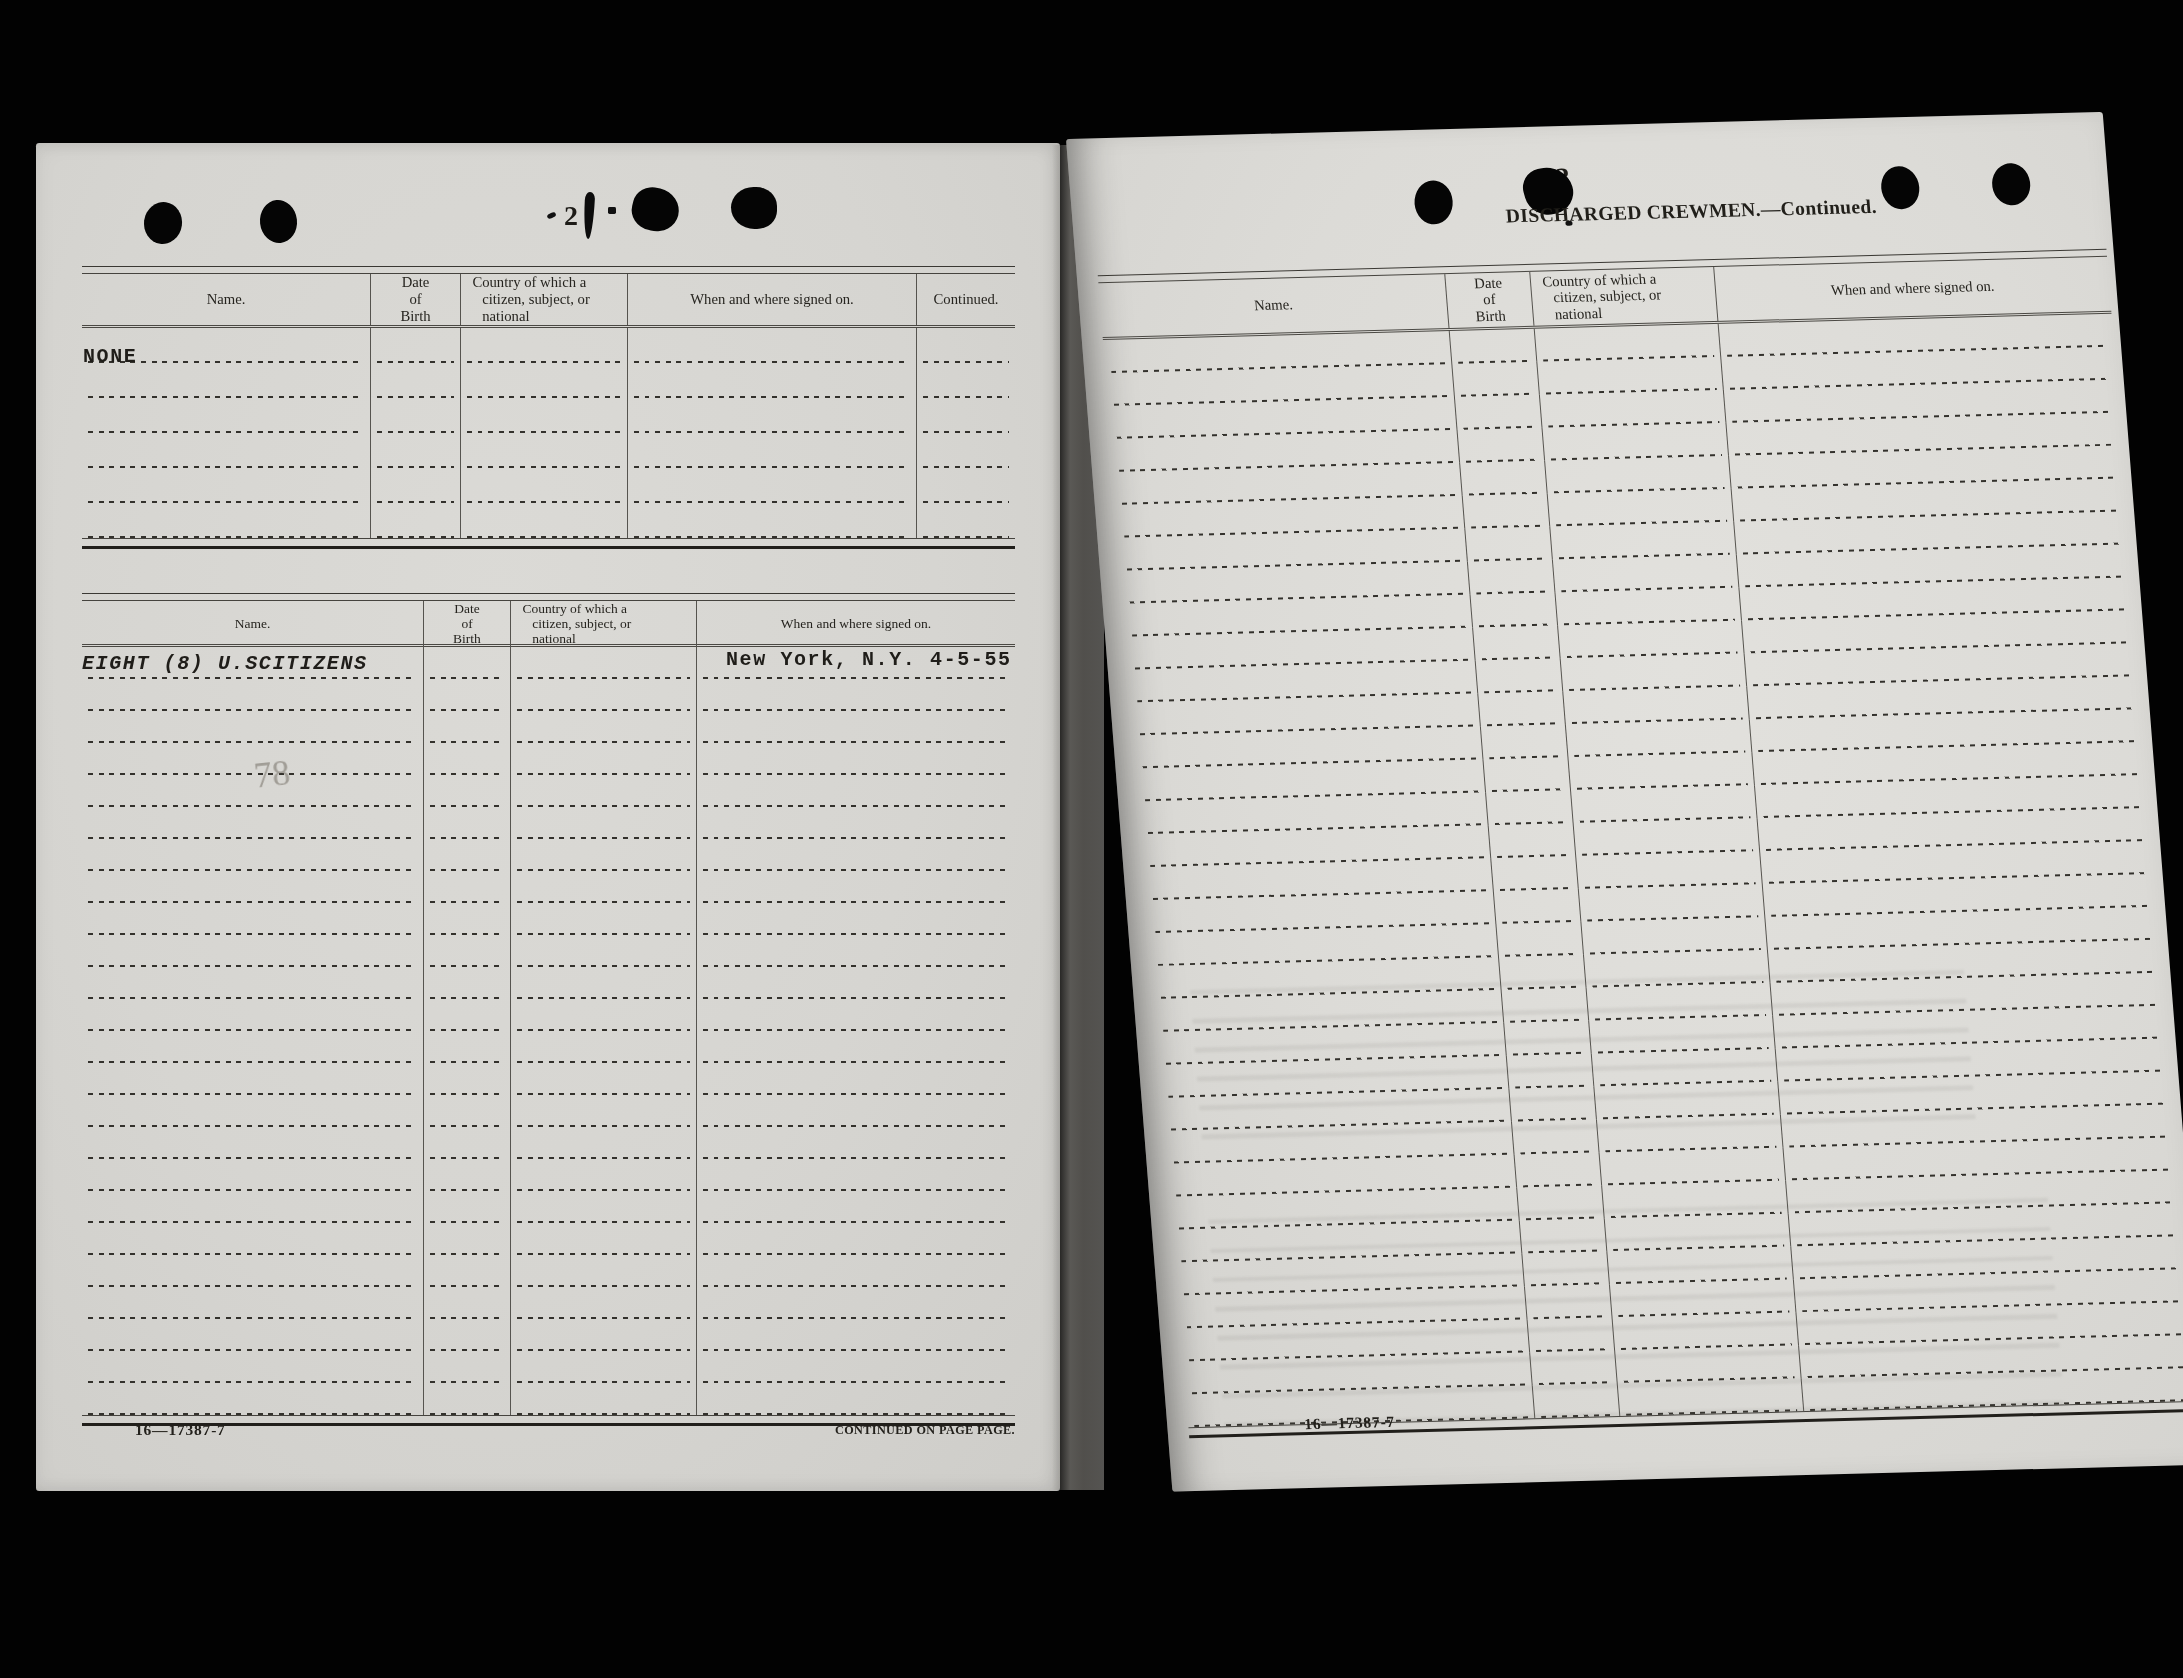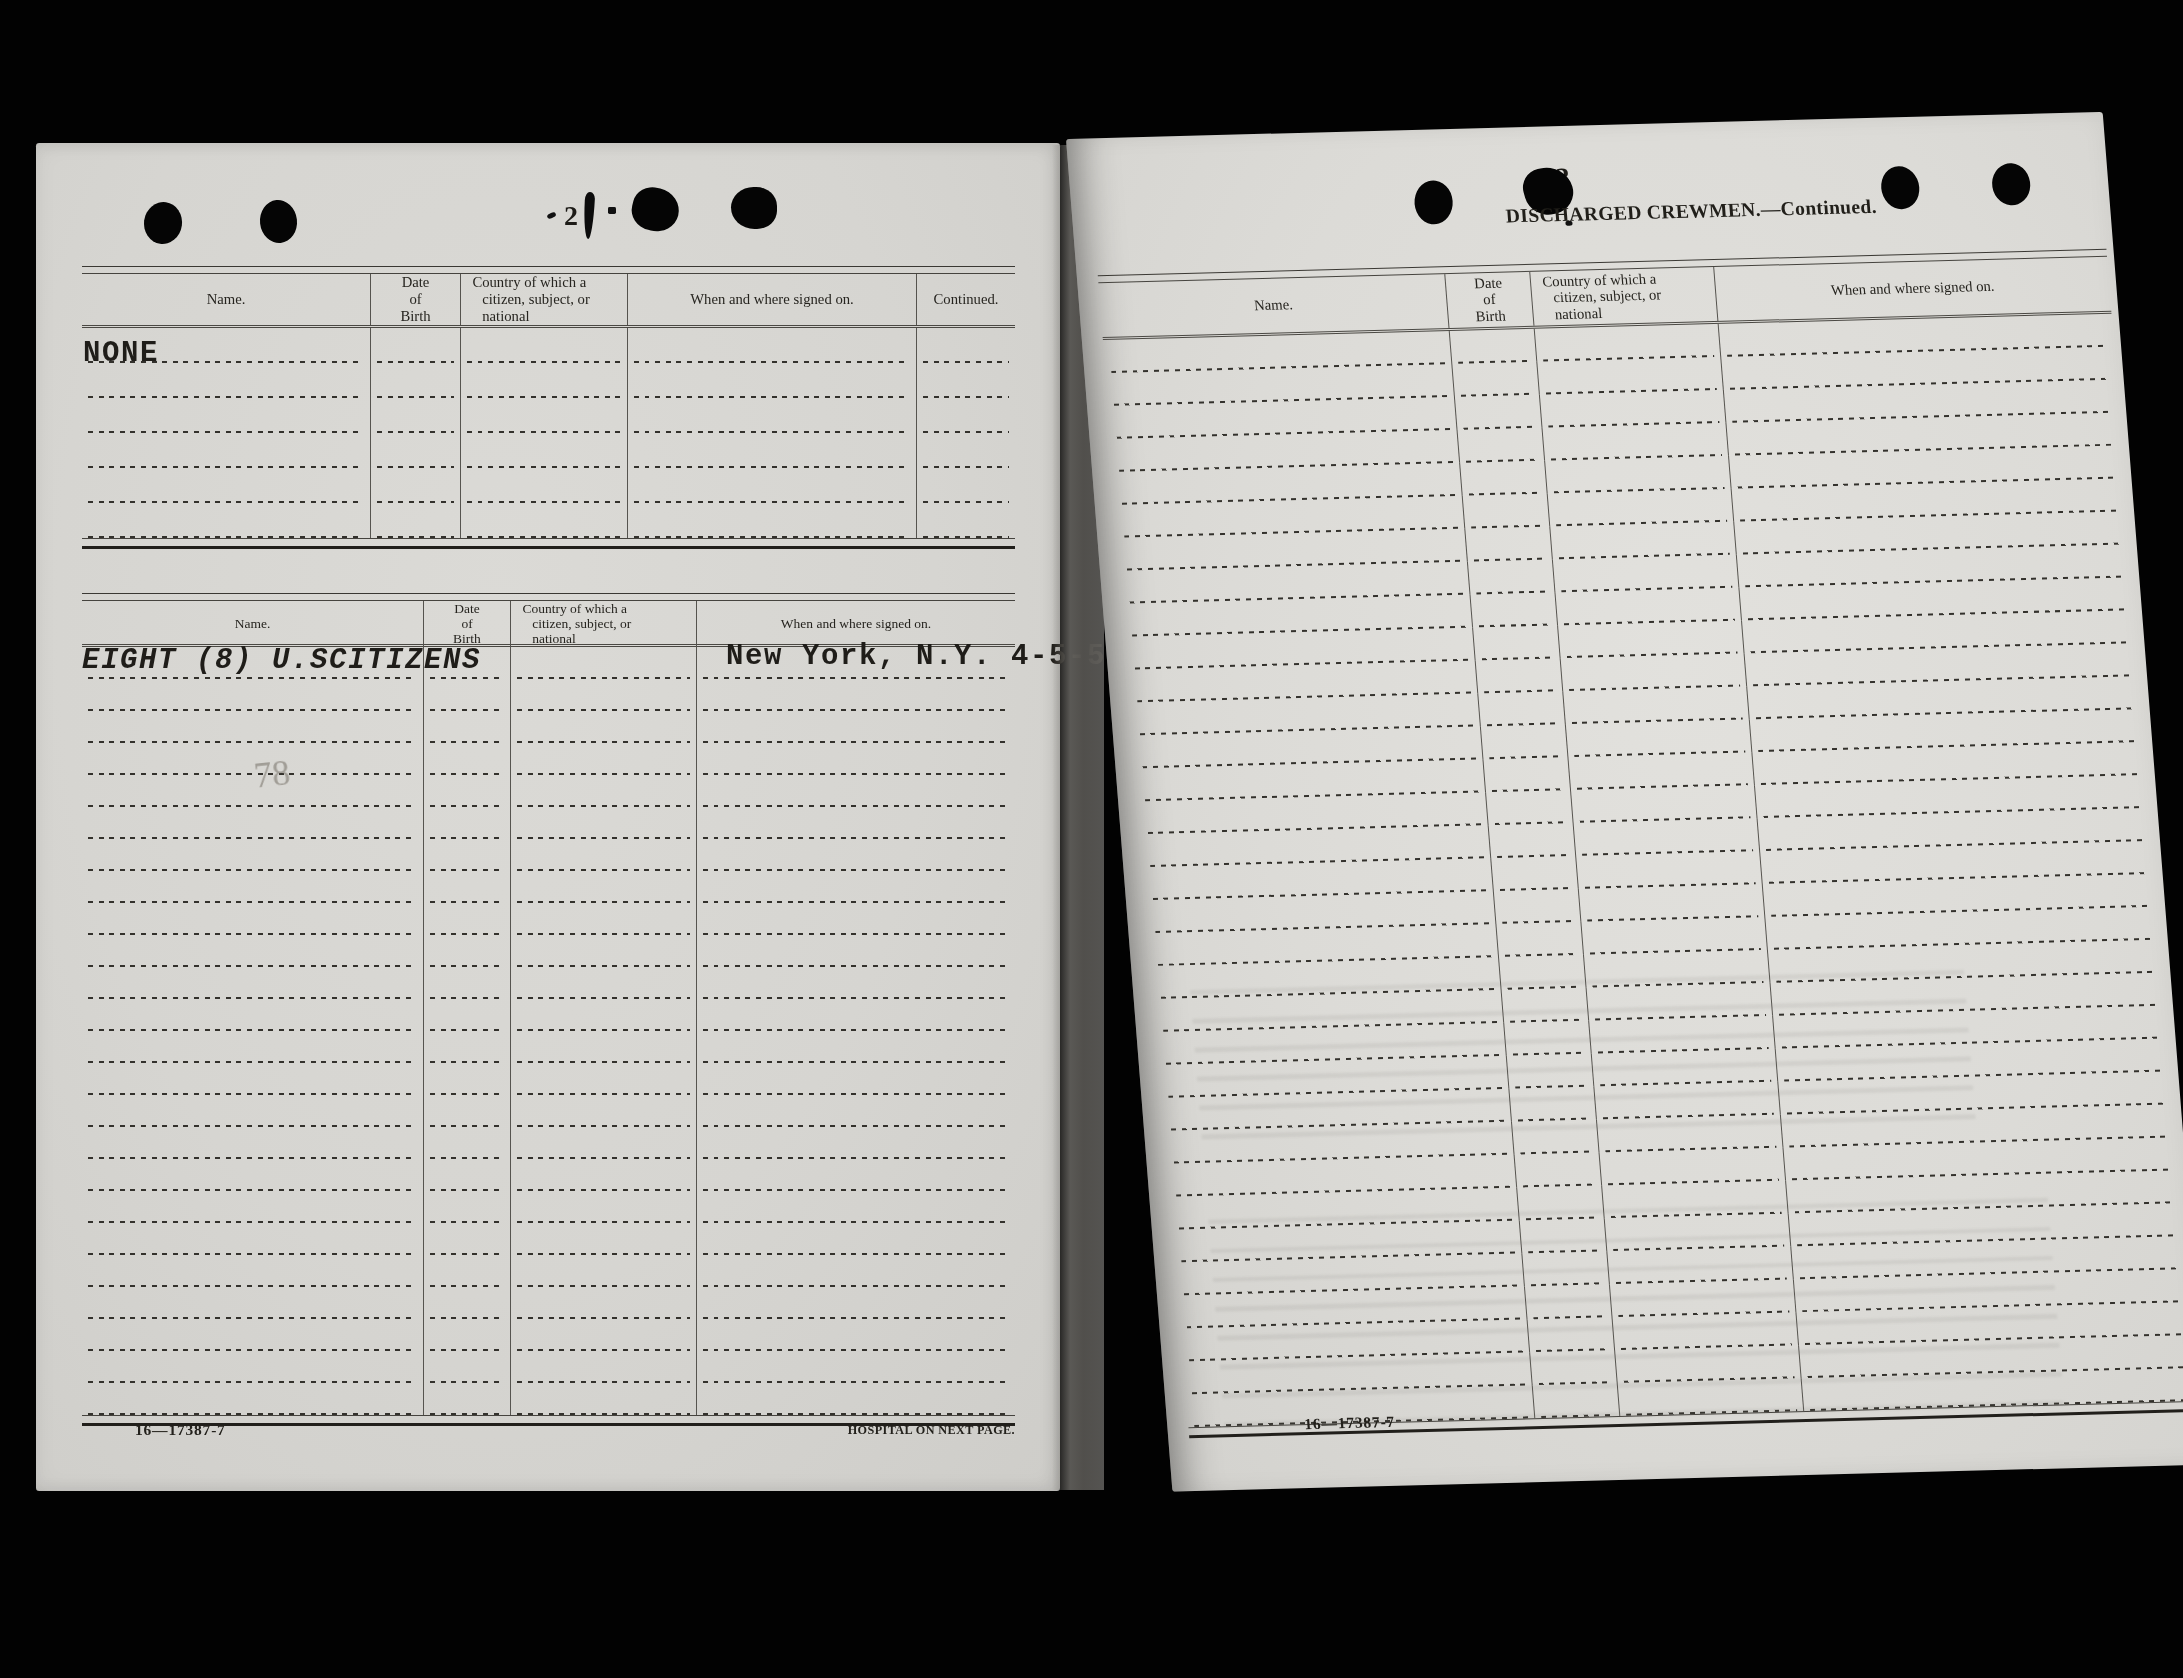--- a/index.html
+++ b/index.html
@@ -71,21 +71,21 @@
   .t-disc .row{height:32px;}
 
   
   .t-rdisc{left:21px;top:137px;width:1009px;}
   .t-rdisc .thead{height:54px;font-size:14.7px;}
   .t-rdisc .thead,.t-rdisc .row{grid-template-columns:347px 85px 184px 393px;}
   .t-rdisc .row{height:33px;}
 
   .typed{
     position:absolute;font-family:"Liberation Mono","DejaVu Sans Mono",monospace;
-    font-size:29px;font-weight:bold;letter-spacing:1.6px;color:#1f1d19;white-space:nowrap;
+    font-size:20px;font-weight:bold;letter-spacing:1.6px;color:#1f1d19;white-space:nowrap;margin-top:8px;
   }
   .footer-num{position:absolute;font-size:15.5px;font-weight:bold;color:#23211c;letter-spacing:0.8px;}
   .footer-cont{position:absolute;font-size:12.2px;font-weight:bold;color:#23211c;letter-spacing:0.4px;text-align:right;}
   .pencil{
     position:absolute;font-size:36px;color:rgba(115,110,100,0.55);
     transform:rotate(-6deg);filter:blur(0.5px);font-family:"Liberation Serif",serif;
   }
   .bleed{
     position:absolute;opacity:0.55;filter:blur(1.3px);pointer-events:none;
     background:repeating-linear-gradient(180deg, rgba(100,97,90,0.18) 0px, rgba(100,97,90,0.18) 4.9px, transparent 4.9px, transparent 29px);
@@ -348,21 +348,21 @@
       </div>
     <div class="rule-bottom"></div>
   </div>
 
   <div class="typed" style="left:46px;top:501px;font-style:italic;">EIGHT (8) U.SCITIZENS</div>
   <div class="typed" style="left:690px;top:497px;">New York, N.Y. 4-5-55</div>
 
   <div class="pencil" style="left:218px;top:610px;">78</div>
 
   <div class="footer-num" style="left:99px;top:1278px;">16—17387-7</div>
-  <div class="footer-cont" style="left:734px;top:1280px;width:245px;">HOSPITAL ON NEXT PAGE.</div>
+  <div class="footer-cont" style="left:734px;top:1280px;width:245px;">CONTINUED ON PAGE PAGE.</div>
 </div>
 
 <div class="gutter"></div>
 
 <div class="page page-right">
 
   <div class="hole" style="left:343px;top:51px;width:38px;height:44px;transform:rotate(10deg);"></div>
   <div class="pagenum" style="left:486px;top:36px;">3</div>
   <div class="hole" style="left:453px;top:41px;width:49px;height:47px;border-radius:44% 56% 50% 50%;transform:rotate(-12deg);"></div>
   <div class="ink-speck" style="left:492px;top:95px;width:7.3px;height:4.9px;"></div>

